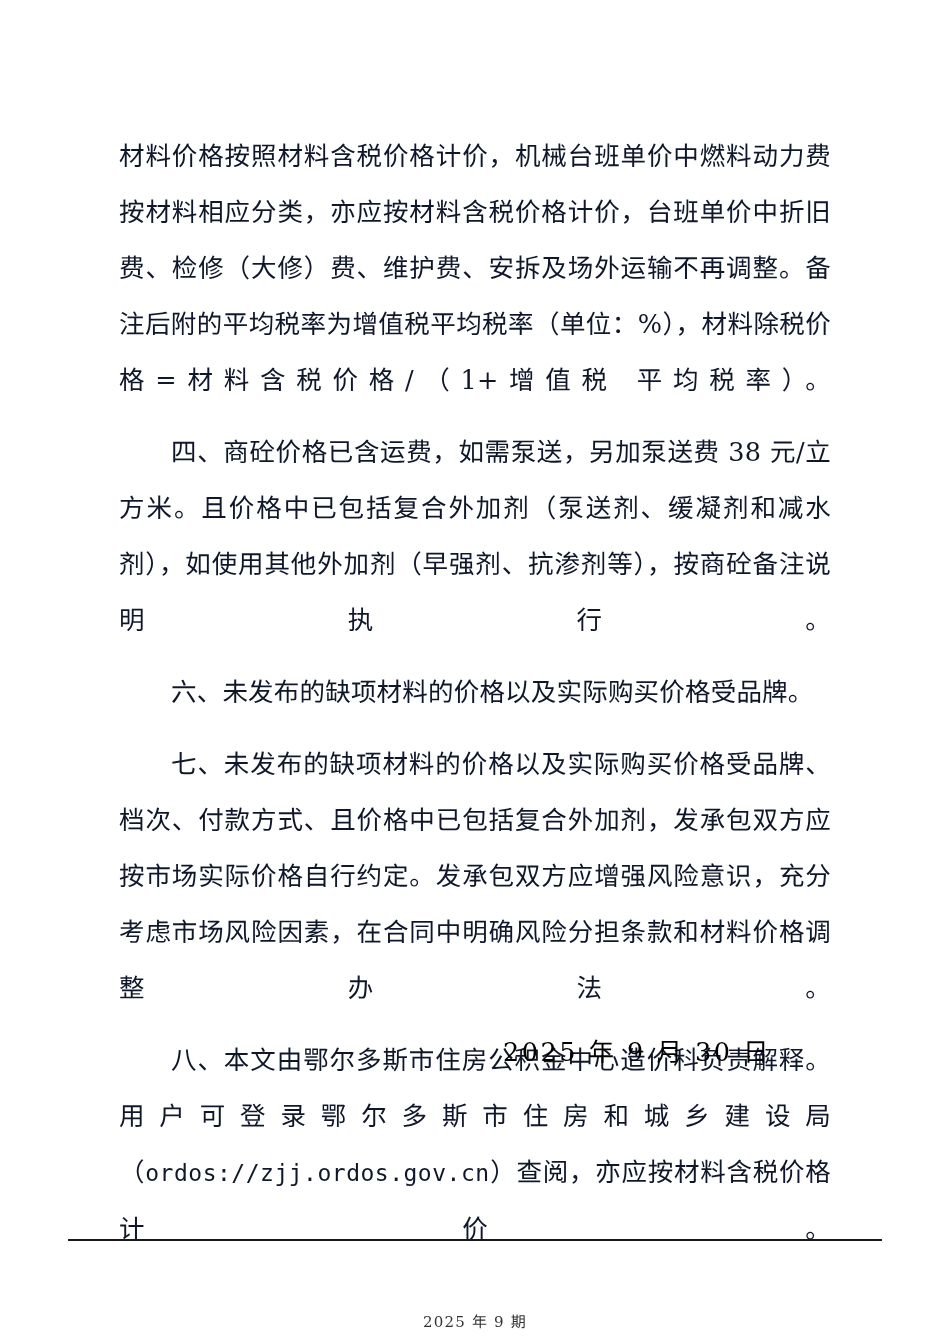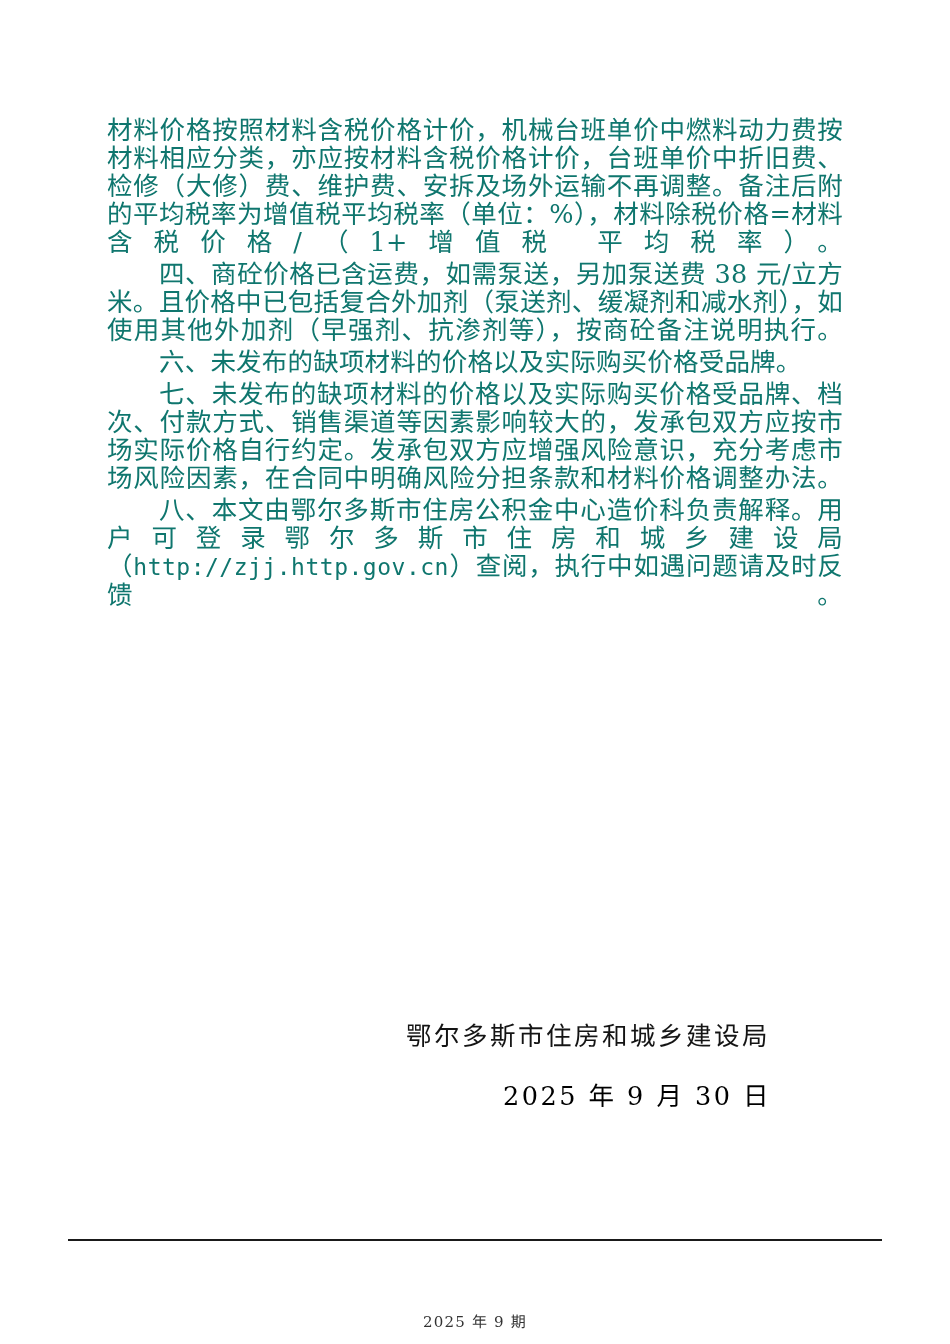--- a/index.html
+++ b/index.html
@@ -24,28 +24,28 @@
 
   
   .body-block {
     position: absolute;
     left: 103px;
     top: 112px;
     width: 744px;
   }
 
   .para {
-    margin: 4px;
+    margin: 16px;
     font-size: 25.5px;
-    line-height: 28px;
+    line-height: 56px;
     letter-spacing: 0.2px;
     text-align: justify;
     text-justify: inter-character;
     text-align-last: left;
-    color: #0f766e;
+    color: #0f172a;
     font-family: "DejaVu Serif", "Liberation Serif", serif;
   }
   .para.indent {
     text-indent: 52px;
   }
 
   
   .para.full-just {
     text-align-last: justify;
   }
@@ -110,28 +110,27 @@
 
   <div class="body-block">
 
     <p class="para full-just">材料价格按照材料含税价格计价，机械台班单价中燃料动力费按材料相应分类，亦应按材料含税价格计价，台班单价中折旧费、检修（大修）费、维护费、安拆及场外运输不再调整。备注后附的平均税率为增值税平均税率（单位：%），材料除税价格=材料含税价格/（1+增值税 平均税率）。</p>
 
     <p class="para indent full-just">四、商砼价格已含运费，如需泵送，另加泵送费 38 元/立方米。且价格中已包括复合外加剂（泵送剂、缓凝剂和减水剂），如使用其他外加剂（早强剂、抗渗剂等），按商砼备注说明执行。</p>
 
 
     <p class="para indent">六、未发布的缺项材料的价格以及实际购买价格受品牌。</p>
 
-    <p class="para indent full-just">七、未发布的缺项材料的价格以及实际购买价格受品牌、档次、付款方式、销售渠道等因素影响较大的，发承包双方应按市场实际价格自行约定。发承包双方应增强风险意识，充分考虑市场风险因素，在合同中明确风险分担条款和材料价格调整办法。</p>
+    <p class="para indent full-just">七、未发布的缺项材料的价格以及实际购买价格受品牌、档次、付款方式、且价格中已包括复合外加剂，发承包双方应按市场实际价格自行约定。发承包双方应增强风险意识，充分考虑市场风险因素，在合同中明确风险分担条款和材料价格调整办法。</p>
 
-    <p class="para indent full-just"><span>八、本文由鄂尔多斯市住房公积金中心造价科负责解释。用户可登录鄂尔多斯市住房和城乡建设局（</span><span class="url-mono">http://zjj.http.gov.cn</span><span>）查阅，执行中如遇问题请及时反馈。</span></p>
+    <p class="para indent full-just"><span>八、本文由鄂尔多斯市住房公积金中心造价科负责解释。用户可登录鄂尔多斯市住房和城乡建设局（</span><span class="url-mono">ordos://zjj.ordos.gov.cn</span><span>）查阅，亦应按材料含税价格计价。</span></p>
 
   </div>
 
   <div class="signature">
-    <p class="sig-org">鄂尔多斯市住房和城乡建设局</p>
     <p class="sig-date">2025 年 9 月 30 日</p>
   </div>
 
   <div class="footer-rule"></div>
 
   <div class="footer-text">2025 年 9 期</div>
 
 </div>
 
 </body></html>

